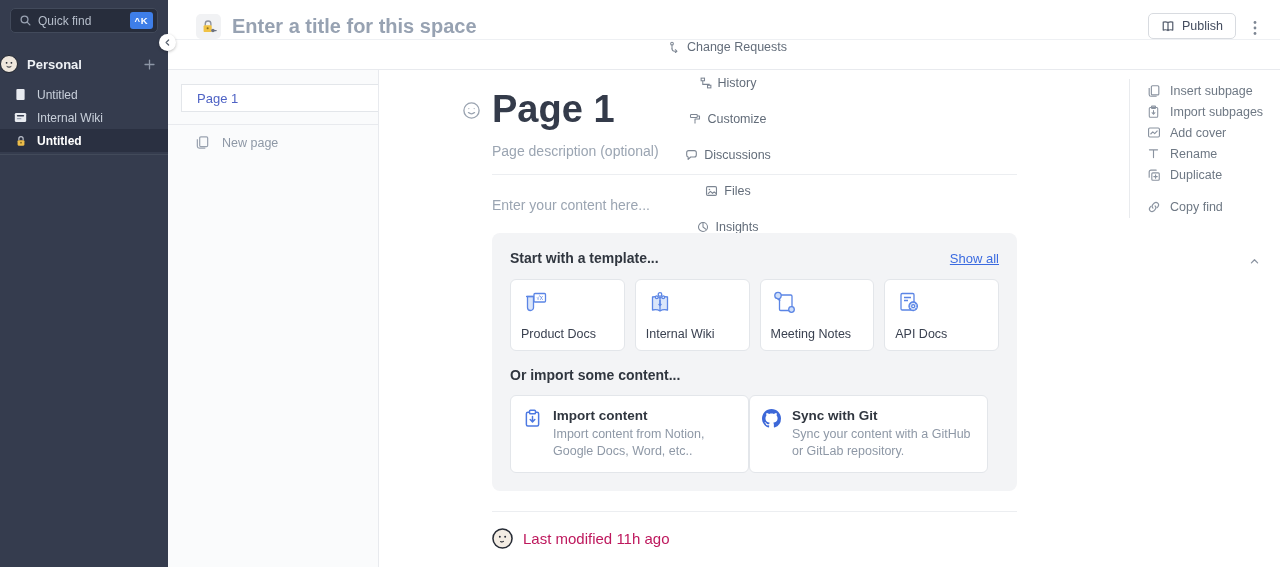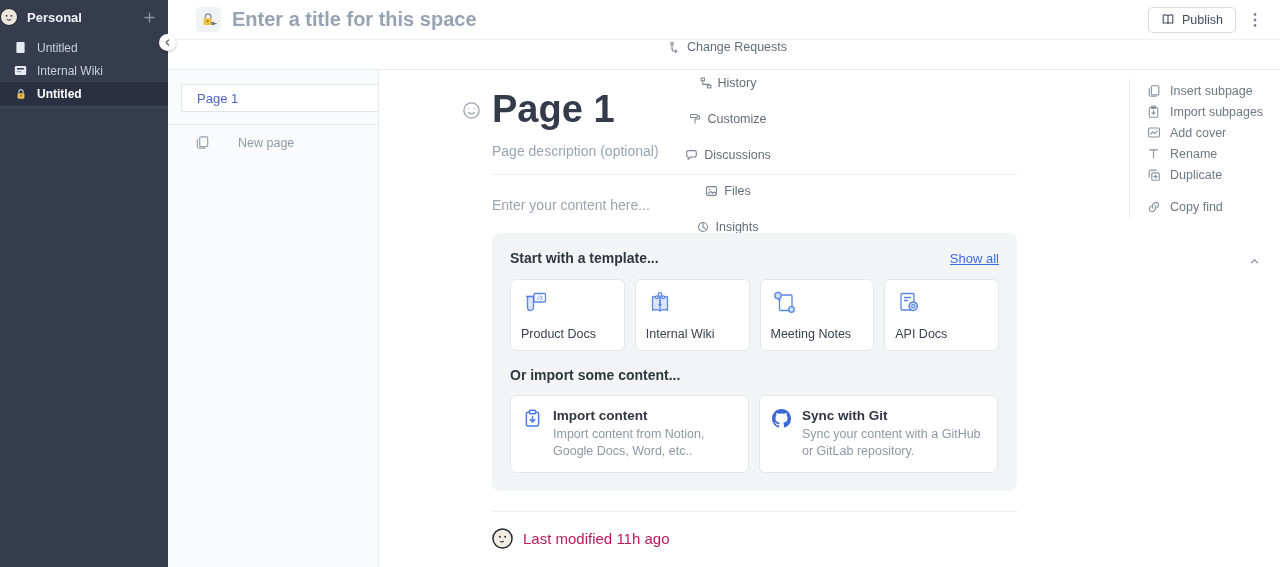--- a/index.html
+++ b/index.html
@@ -45,21 +45,21 @@
     position:absolute; top:34px; right:-8px; width:17px; height:17px;
     background:#ffffff; border-radius:50%; box-shadow:0 1px 3px rgba(0,0,0,.25);
     display:flex; align-items:center; justify-content:center; color:#5b6472;
     cursor:pointer; z-index:5;
   }
 
   
   .main-col { flex:1; display:flex; flex-direction:column; background:#fff; min-width:0; }
 
   .topbar {
-    height:40px; display:flex; align-items:center; padding:0 20px 0 28px;
+    height:40px; display:flex; align-items:flex-end; padding:0 20px 0 28px;
     border-bottom:1px solid #eef0f3;
   }
   .space-emoji-tile {
     width:25px; height:25px; border-radius:5px; background:#f1f2f4;
     display:flex; align-items:center; justify-content:center; cursor:pointer;
     flex-shrink:0;
   }
   .space-title-input {
     flex:1; border:none; outline:none; background:transparent;
     font-family:"Liberation Sans", sans-serif;
@@ -89,21 +89,21 @@
     padding-top:14px; position:relative;
   }
   .page-item-selected {
     margin-left:13px; height:28px; background:#ffffff;
     border:1px solid #e3e6ea; border-right:none;
     display:flex; align-items:center; padding-left:15px;
     font-size:13px; color:#4f63c5; cursor:pointer;
   }
   .pages-divider { border-top:1px solid #e8eaee; margin-top:12px; }
   .new-page-row {
-    display:flex; align-items:center; gap:28px; padding:10px 0 0 27px;
+    display:flex; align-items:center; gap:12px; padding:10px 0 0 27px;
     font-size:12.5px; color:#8e98a6; cursor:pointer;
   }
   .new-page-row .icn { display:flex; color:#9aa3b0; }
 
   
   .doc-area { flex:1; position:relative; min-width:0; }
   .doc { position:absolute; left:83px; top:18px; width:638px; }
   .title-row { display:flex; align-items:flex-start; gap:11px; }
   .page-emoji { margin-top:13px; display:flex; color:#9aa3b0; cursor:pointer; flex-shrink:0; }
   .page-title { font-size:38px; font-weight:bold; color:#343b4a; line-height:42px; }
@@ -119,21 +119,21 @@
   .panel-heading { font-size:14px; font-weight:bold; color:#30363f; flex:1; }
   .show-all { font-size:13px; color:#3b6be0; text-decoration:underline; cursor:pointer; }
   .tpl-row { display:flex; gap:10px; margin-top:13px; }
   .tpl-card {
     width:115px; height:72px; background:#fff; border:1px solid #e3e6ea; border-radius:6px;
     padding:9px 10px; display:flex; flex-direction:column; justify-content:space-between;
     cursor:pointer;
   }
   .tpl-card .label { font-size:12.5px; color:#3a4150; }
   .import-heading { margin-top:16px; }
-  .import-row { display:flex; gap:10px; margin-top:12px; }
+  .import-row { display:flex; margin-top:12px; }
   .import-card {
     width:239px; background:#fff; border:1px solid #e3e6ea; border-radius:6px;
     padding:12px 12px; display:flex; gap:11px; cursor:pointer;
   }
   .import-card .icn { flex-shrink:0; margin-top:1px; }
   .import-card .title { font-size:13.5px; font-weight:bold; color:#30363f; }
   .import-card .desc { font-size:12.5px; color:#8e98a6; line-height:17px; margin-top:3px; }
 
   .footer-divider { border-top:1px solid #eceef1; margin-top:20px; }
   .doc-footer { display:flex; align-items:center; gap:10px; margin-top:16px; }
@@ -152,20 +152,30 @@
   .action.separated { margin-top:11px; }
 
   svg { display:block; }
 </style>
 </head>
 <body>
 
 <div class="app">
 
   <aside class="sidebar">
+    <div class="searchbox">
+      <span class="icn">
+        <svg width="13" height="13" viewBox="0 0 16 16" fill="none" stroke="#9aa3b3" stroke-width="1.6" stroke-linecap="round">
+            <circle cx="6.8" cy="6.8" r="4.2"></circle>
+            <line x1="10" y1="10" x2="13.4" y2="13.4"></line>
+          </svg>
+      </span>
+      <span class="label">Quick find</span>
+      <span class="kbd-badge">^K</span>
+    </div>
 
     <div class="workspace-row">
       <span>
         <svg width="18" height="18" viewBox="0 0 18 18">
             <circle cx="9" cy="9" r="8.5" fill="#efe7dd" stroke="#1f242e" stroke-width="1"></circle>
             <circle cx="6.6" cy="7.8" r="0.9" fill="#1f242e"></circle>
             <circle cx="11.4" cy="7.8" r="0.9" fill="#1f242e"></circle>
             <path d="M7 11.6c1.2.8 2.8.8 4 0" stroke="#1f242e" stroke-width="1" fill="none" stroke-linecap="round"></path>
           </svg>
       </span>

